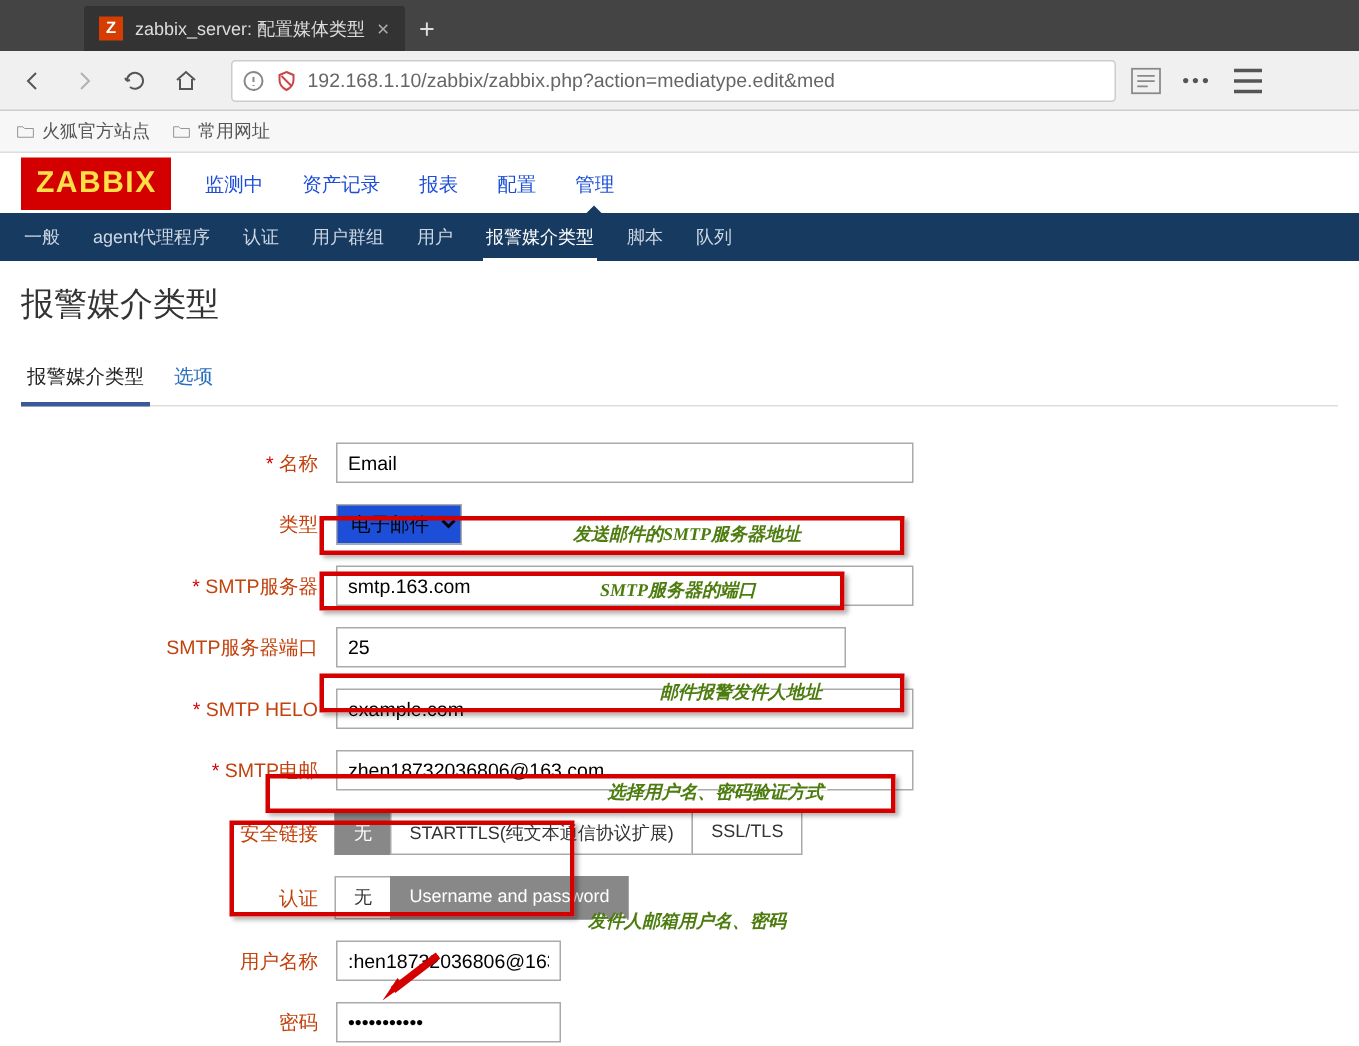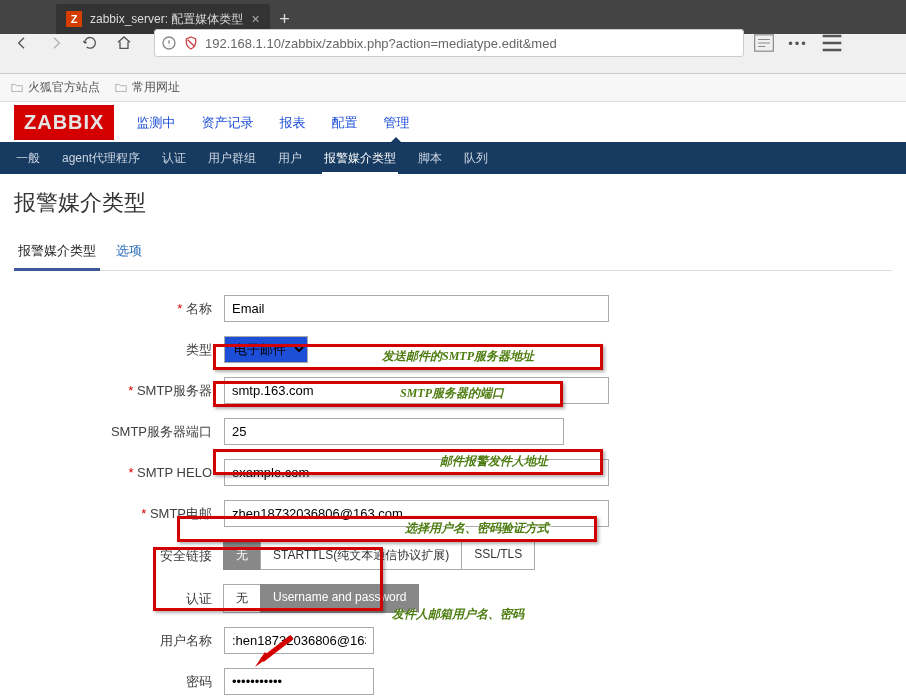--- a/index.html
+++ b/index.html
@@ -6,54 +6,54 @@
   body { background: #f4f4f4; font-size: 13px; color: #333; width: 906px; }
 
   
   .titlebar { background: #444; height: 34px; display: flex; align-items: flex-end; padding-left: 56px; }
   .tab { background: #333; color: #ddd; height: 30px; display: flex; align-items: center; padding: 0 10px; gap: 8px; min-width: 210px; border-top-left-radius: 2px; border-top-right-radius: 2px; }
   .tab .favicon { width: 16px; height: 16px; background: #d63d00; color: #fff; font-weight: bold; display: flex; align-items: center; justify-content: center; font-size: 11px; }
   .tab .title { flex: 1; font-size: 12px; overflow: hidden; white-space: nowrap; }
   .tab .closex { color: #aaa; font-size: 14px; }
   .newtab { color: #ddd; width: 30px; text-align: center; font-size: 18px; line-height: 30px; }
 
-  .addrbar { background: #f0f0f0; height: 40px; display: flex; align-items: flex-end; padding: 16px 8px; gap: 6px; border-bottom: 1px solid #ccc; }
+  .addrbar { background: #f0f0f0; height: 40px; display: flex; align-items: center; padding: 16px 8px; gap: 6px; border-bottom: 1px solid #ccc; }
   .navbtn { width: 28px; height: 28px; display: flex; align-items: center; justify-content: center; color: #555; border-radius: 4px; }
   .navbtn svg { width: 16px; height: 16px; }
   .urlbox { flex: 1; background: #fff; border: 1px solid #ccc; border-radius: 3px; height: 28px; display: flex; align-items: center; padding: 0 6px; gap: 6px; color: #666; max-width: 590px; margin-left: 10px; }
   .urlbox .shield { width: 16px; height: 16px; }
   .urlbox .urltext { flex: 1; font-size: 13px; overflow: hidden; white-space: nowrap; }
   .endbtn { width: 28px; height: 28px; display: flex; align-items: center; justify-content: center; color: #555; }
 
   .bookmarks { background: #f7f7f7; height: 28px; display: flex; align-items: center; padding: 0 10px; gap: 14px; border-bottom: 1px solid #ddd; font-size: 12px; color: #555; }
   .bm { display: flex; align-items: center; gap: 4px; }
   .bm svg { width: 14px; height: 14px; }
 
   
   .app { background: #fff; }
   .mainnav { height: 40px; display: flex; align-items: flex-end; padding: 0 14px; gap: 18px; }
-  .logo { background: #d40000; color: #e5e5e5; font-weight: bold; padding: 6px 10px; font-size: 20px; letter-spacing: 1px; margin-bottom: 2px; }
+  .logo { background: #d40000; color: #fde047; font-weight: bold; padding: 6px 10px; font-size: 20px; letter-spacing: 1px; margin-bottom: 2px; }
   .mainnav a { color: #1d4ed8; font-size: 13px; padding: 10px 4px 10px; display: inline-block; position: relative; }
   .mainnav a.active::after { content: ""; position: absolute; bottom: -1px; left: 50%; transform: translateX(-50%); border: 6px solid transparent; border-bottom-color: #173a60; }
 
   .subnav { background: #173a60; height: 32px; display: flex; align-items: center; padding: 15px 14px; gap: 18px; }
   .subnav a { color: #cdd7e2; font-size: 12px; padding: 8px 2px; }
   .subnav a.active { border-bottom: 3px solid #fff; color: #fff; padding-bottom: 5px; }
 
   .page { padding: 14px; }
   h1 { font-size: 22px; font-weight: normal; margin-bottom: 18px; }
 
   .tabs { border-bottom: 1px solid #ddd; display: flex; gap: 12px; margin-bottom: 24px; }
   .tabs a { padding: 6px 4px 8px; font-size: 13px; }
   .tabs a.active { border-bottom: 3px solid #3b5998; color: #222; margin-bottom: -1px; }
   .tabs a.inactive { color: #2a6ebb; }
 
   .form { }
   .row { display: flex; align-items: center; margin-bottom: 14px; }
-  .lbl { width: 210px; text-align: right; padding-right: 12px; font-size: 13px; color: #404040; }
+  .lbl { width: 210px; text-align: right; padding-right: 12px; font-size: 13px; color: #c2410c; }
   .req::before { content: "* "; color: #d40000; }
   .fld { flex: 1; display: flex; align-items: center; gap: 8px; }
   input[type=text], input[type=password] { border: 1px solid #aaa; padding: 5px 7px; font-size: 13px; width: 385px; }
   select { border: 1px solid #aaa; padding: 4px 5px; font-size: 13px; background: #1d4ed8; }
   input.short { width: 150px; }
 
   .btngroup { display: inline-flex; }
   .btngroup span { border: 1px solid #aaa; padding: 5px 12px; font-size: 12px; background: #fff; margin-left: -1px; }
   .btngroup span.sel { background: #888; color: #fff; border-color: #888; }
 

